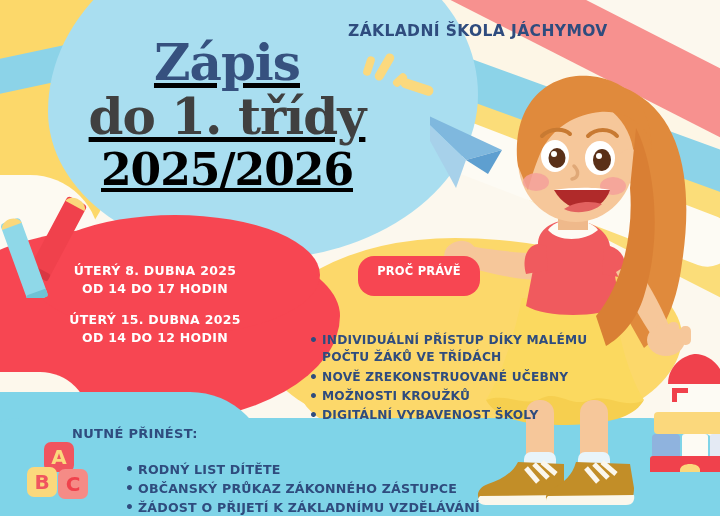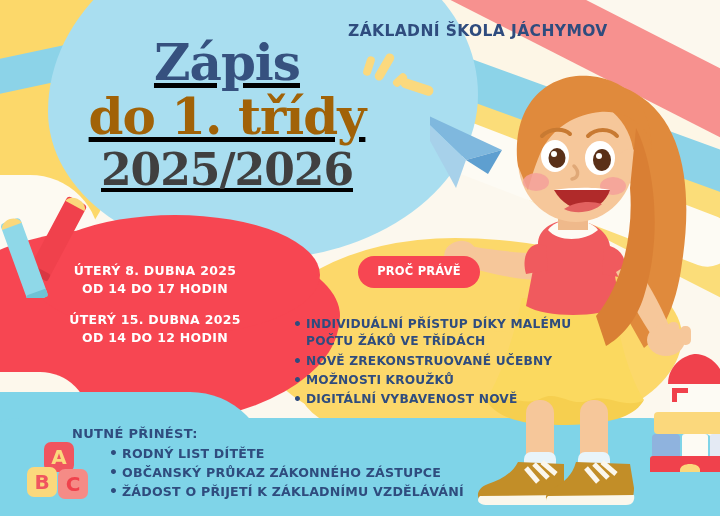--- a/index.html
+++ b/index.html
@@ -121,35 +121,35 @@
     font-weight:bold;font-size:15.5px;letter-spacing:.4px;
     color:#2F4C7E;white-space:nowrap;
   }
 
   .title-wrap{position:absolute;left:62px;top:38px;width:330px;text-align:center;text-decoration:underline;}
   .t-line{
     font-family:"DejaVu Serif", serif;
     font-weight:bold;line-height:1.0;
   }
   .t1{font-size:50px;color:#36517F;letter-spacing:-1px;}
-  .t2{font-size:50px;color:#a16207;margin-top:4px;letter-spacing:-1px;}
-  .t3{font-size:44px;color:#404040;margin-top:6px;letter-spacing:-1px;}
+  .t2{font-size:50px;color:#404040;margin-top:4px;letter-spacing:-1px;}
+  .t3{font-size:44px;color:#000000;margin-top:6px;letter-spacing:-1px;}
 
   .dates{
     position:absolute;left:40px;top:262px;width:230px;
     text-align:center;color:#ffffff;
     font-family:"DejaVu Sans", sans-serif;
     font-weight:bold;font-size:12.5px;line-height:1.45;
     letter-spacing:.3px;
   }
   .dates .gap{height:13px;}
 
   .why-badge{
     position:absolute;left:358px;top:256px;
-    width:122px;padding:7px 0 8px;
+    width:122px;padding:7px 0 16px;
     background:#F74652;color:#ffffff;
     border-radius:16px;text-align:center;
     font-family:"DejaVu Sans", sans-serif;
     font-weight:bold;font-size:11.5px;line-height:1.45;
     letter-spacing:.2px;
   }
 
   .why-list{
     position:absolute;left:292px;top:316px;width:310px;
     color:#2F4C7E;font-family:"DejaVu Sans", sans-serif;
@@ -163,21 +163,21 @@
     color:#2F4C7E;font-family:"DejaVu Sans", sans-serif;
     font-weight:bold;font-size:13px;letter-spacing:.3px;
   }
   .bring-list{
     position:absolute;left:108px;top:444px;width:420px;
     color:#2F4C7E;font-family:"DejaVu Sans", sans-serif;
     font-weight:bold;font-size:12.6px;line-height:1.52;
     letter-spacing:.2px;
   }
 
-  ul{margin:0;padding-left:14px;list-style:none;}
+  ul{margin:16px;padding-left:14px;list-style:none;}
   ul li{position:relative;}
   ul li::before{
     content:"•";position:absolute;left:-13px;top:-1px;font-size:14px;
   }
 </style>
 </head>
 <body>
 
 <div id="poster">
 
@@ -346,21 +346,21 @@
   </div>
 
   <div class="why-badge">
     <div>PROČ PRÁVĚ</div>
   </div>
 
   <ul class="why-list">
     <li>INDIVIDUÁLNÍ PŘÍSTUP DÍKY MALÉMU POČTU ŽÁKŮ VE TŘÍDÁCH</li>
     <li>NOVĚ ZREKONSTRUOVANÉ UČEBNY</li>
     <li>MOŽNOSTI KROUŽKŮ</li>
-    <li>DIGITÁLNÍ VYBAVENOST NOVĚ</li>
+    <li>DIGITÁLNÍ VYBAVENOST ŠKOLY</li>
   </ul>
 
   <div class="bring-title">NUTNÉ PŘINÉST:</div>
   <ul class="bring-list">
     <li>RODNÝ LIST DÍTĚTE</li>
     <li>OBČANSKÝ PRŮKAZ ZÁKONNÉHO ZÁSTUPCE</li>
     <li>ŽÁDOST O PŘIJETÍ K ZÁKLADNÍMU VZDĚLÁVÁNÍ</li>
   </ul>
 
 </div>

